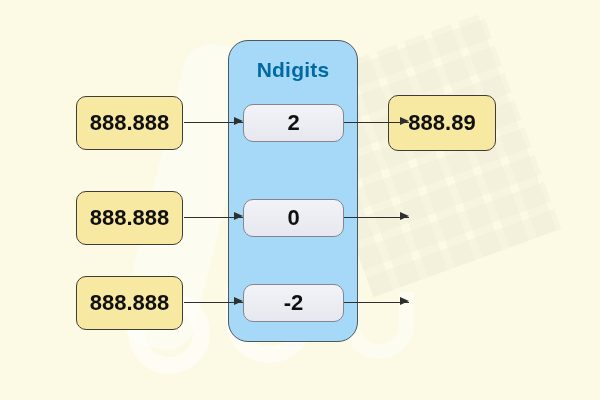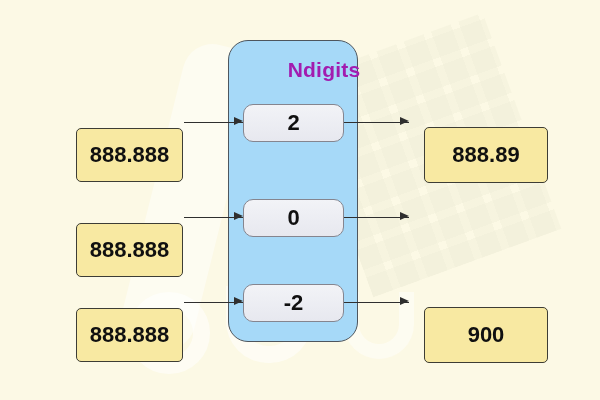--- a/index.html
+++ b/index.html
@@ -55,41 +55,39 @@
     left: 228px; top: 40px; width: 130px; height: 302px;
     background: #a6d9f8;
     border: 1.5px solid #4e565e;
     border-radius: 20px;
     box-sizing: border-box;
   }
   .panel-title {
     position: absolute; z-index: 2;
     left: 228px; top: 58px; width: 130px;
     text-align: center;
-    font-size: 21px; font-weight: 700; color: #a21caf;
+    font-size: 21px; font-weight: 700; color: #0369a1;
     letter-spacing: 0.2px;
-    padding-left: 31px;
   }
 
   
   .box {
     position: absolute; z-index: 2;
     display: flex; align-items: center; justify-content: center;
     box-sizing: border-box;
     color: #101010;
     font-size: 22px; font-weight: 600;
   }
   .val-box {
     background: #f8e9a2;
     border: 1.5px solid #3d3d35;
-    border-radius: 5px;
-    margin-top: 32px;
+    border-radius: 10px;
   }
   .in-box  { left: 76px;  width: 107px; height: 54px; }
-  .out-box { left: 424px; width: 124px; height: 56px; }
+  .out-box { left: 388px; width: 108px; height: 56px; }
   .in-box.r1  { top: 96px; }  .in-box.r2  { top: 191px; } .in-box.r3  { top: 276px; }
   .out-box.r1 { top: 95px; }  .out-box.r2 { top: 190px; } .out-box.r3 { top: 275px; }
 
   .nd-box {
     left: 243px; width: 101px; height: 38px;
     background: linear-gradient(180deg, #f2f3f7 0%, #e7e8ef 100%);
     border: 1.4px solid #85858f;
     border-radius: 10px;
     font-size: 22px; font-weight: 600;
   }
@@ -136,15 +134,14 @@
 
   <div class="box val-box in-box r2">888.888</div>
   <div class="arrow left r2"></div>
   <div class="box nd-box r2">0</div>
   <div class="arrow right r2"></div>
 
   <div class="box val-box in-box r3">888.888</div>
   <div class="arrow left r3"></div>
   <div class="box nd-box r3">-2</div>
   <div class="arrow right r3"></div>
-  <div class="box val-box out-box r3">900</div>
 
 </div>
 
 </body></html>

